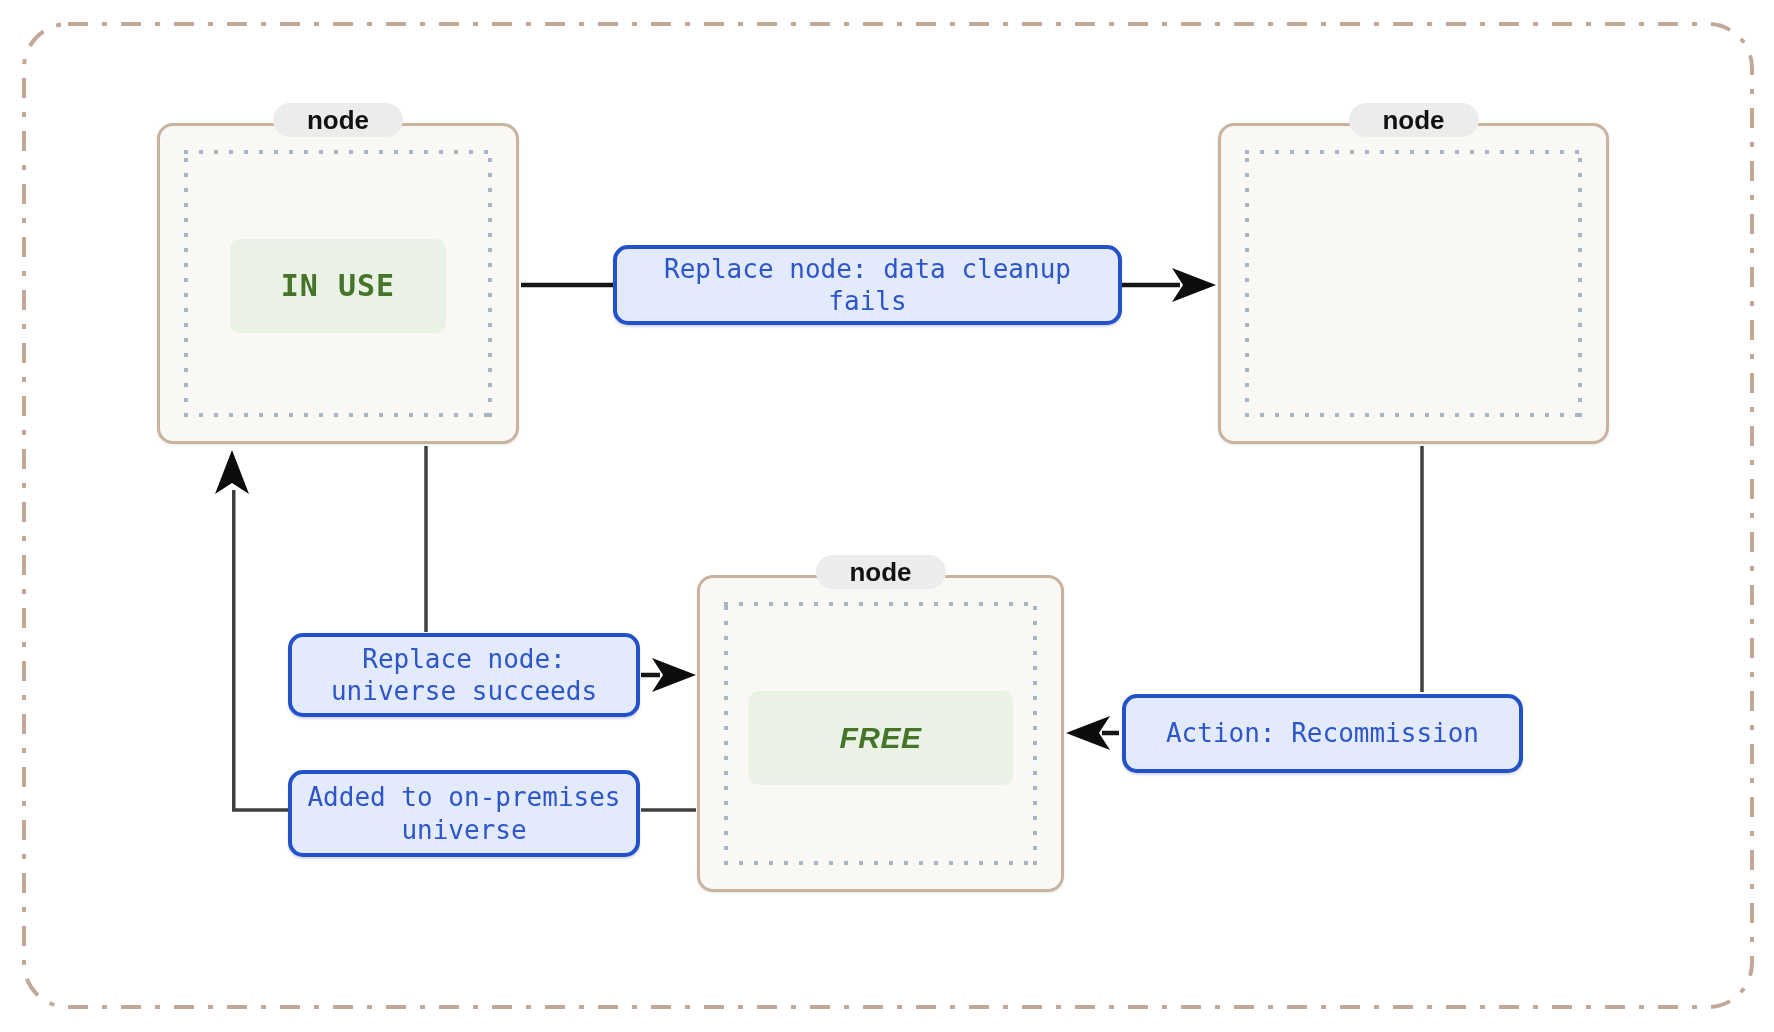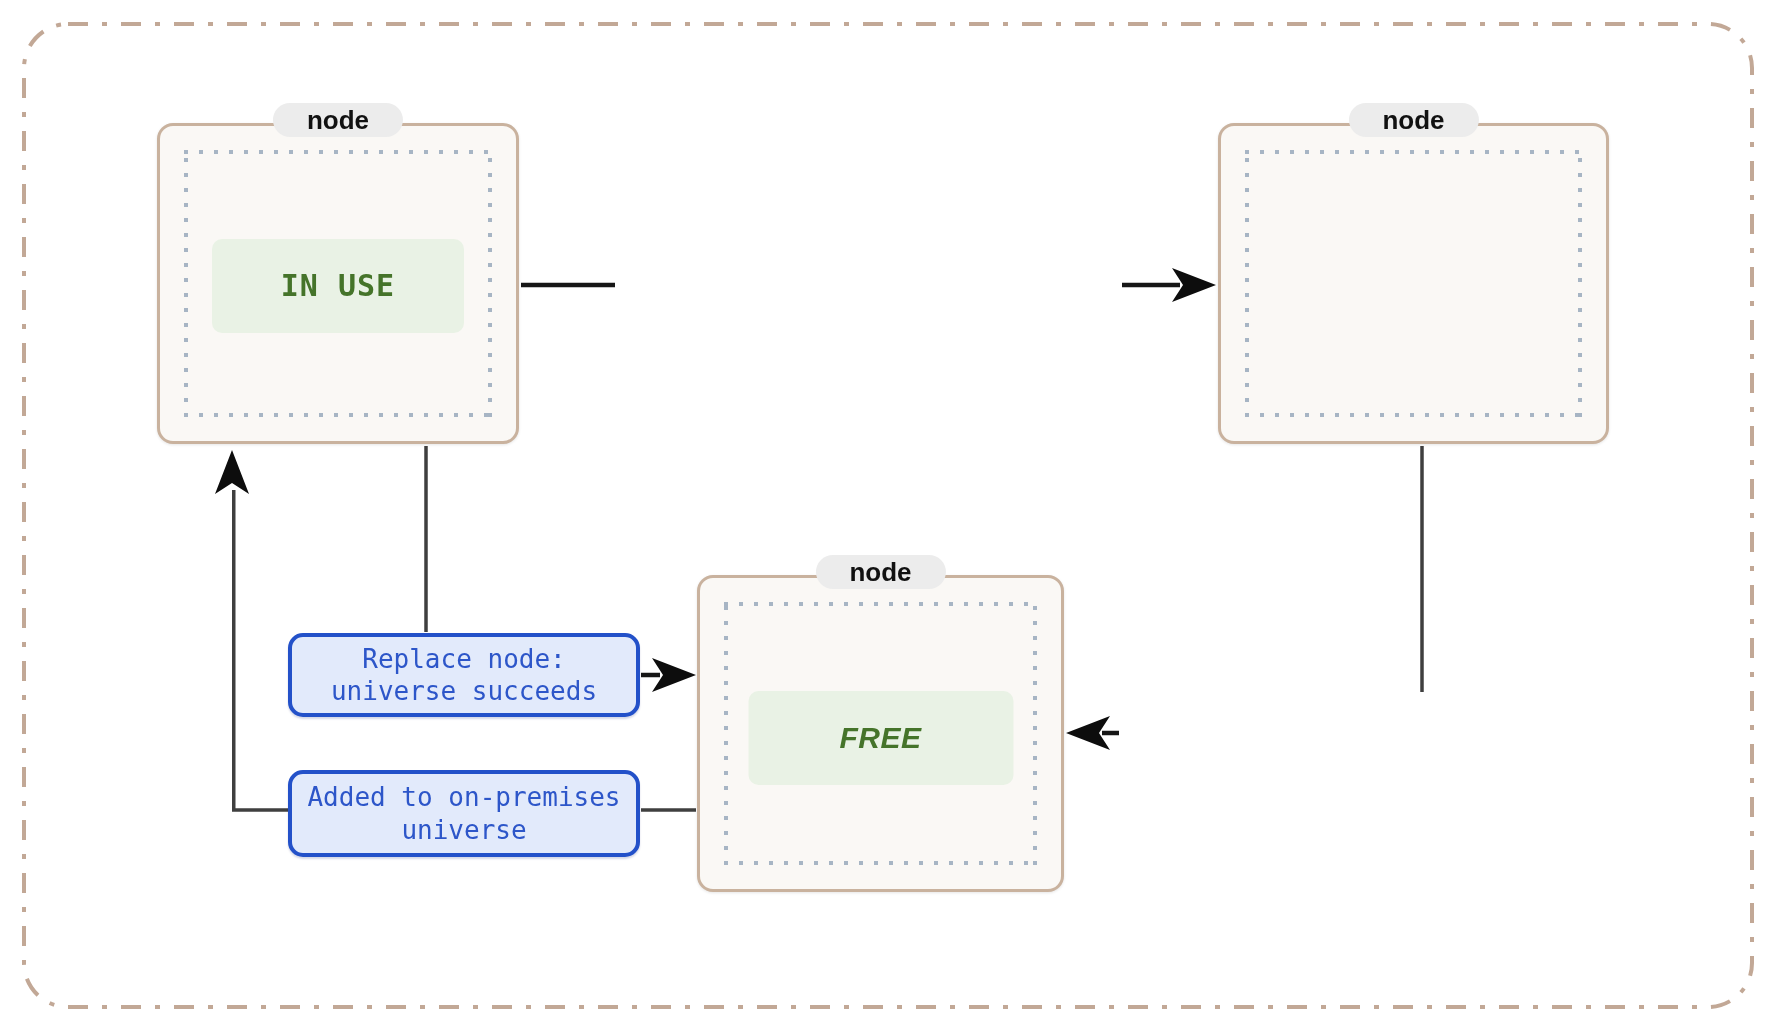--- a/index.html
+++ b/index.html
@@ -89,37 +89,39 @@
     <path d="M696 810 H641" fill="none" stroke="#3f3f3f" stroke-width="3.5"></path>
     <path d="M288 810 H233.75 V490" fill="none" stroke="#3f3f3f" stroke-width="3.5"></path>
     <polygon points="232,450 215,494 232,483 249,494" fill="#0d0d0d"></polygon>
   </svg>
 
   <div class="state-node" style="left:157px;top:123px;width:356px;height:315px">
     <div class="dotted-region"></div>
     <div class="node-tab">
       <span>node</span>
     </div>
-    <div class="state-pill" style="width:252px">IN USE</div>
+    <div class="state-pill" style="width:216px">IN USE</div>
   </div>
 
   <div class="state-node" style="left:1218px;top:123px;width:385px;height:315px">
     <div class="dotted-region"></div>
     <div class="node-tab">
       <span>node</span>
     </div>
   </div>
 
   <div class="state-node" style="left:697px;top:575px;width:361px;height:311px">
     <div class="dotted-region"></div>
     <div class="node-tab">
       <span>node</span>
     </div>
     <div class="state-pill sans" style="width:265px">FREE</div>
   </div>
 
+  <div class="edge-label" style="left:613px;top:245px;width:509px;height:80px">Replace node: data cleanup fails</div>
 
   <div class="edge-label" style="left:288px;top:633px;width:352px;height:84px">Replace node: universe succeeds</div>
 
+  <div class="edge-label" style="left:1122px;top:694px;width:401px;height:79px">Action: Recommission</div>
 
   <div class="edge-label" style="left:288px;top:770px;width:352px;height:87px">Added to on-premises universe</div>
 
 </div>
 
 </body></html>

